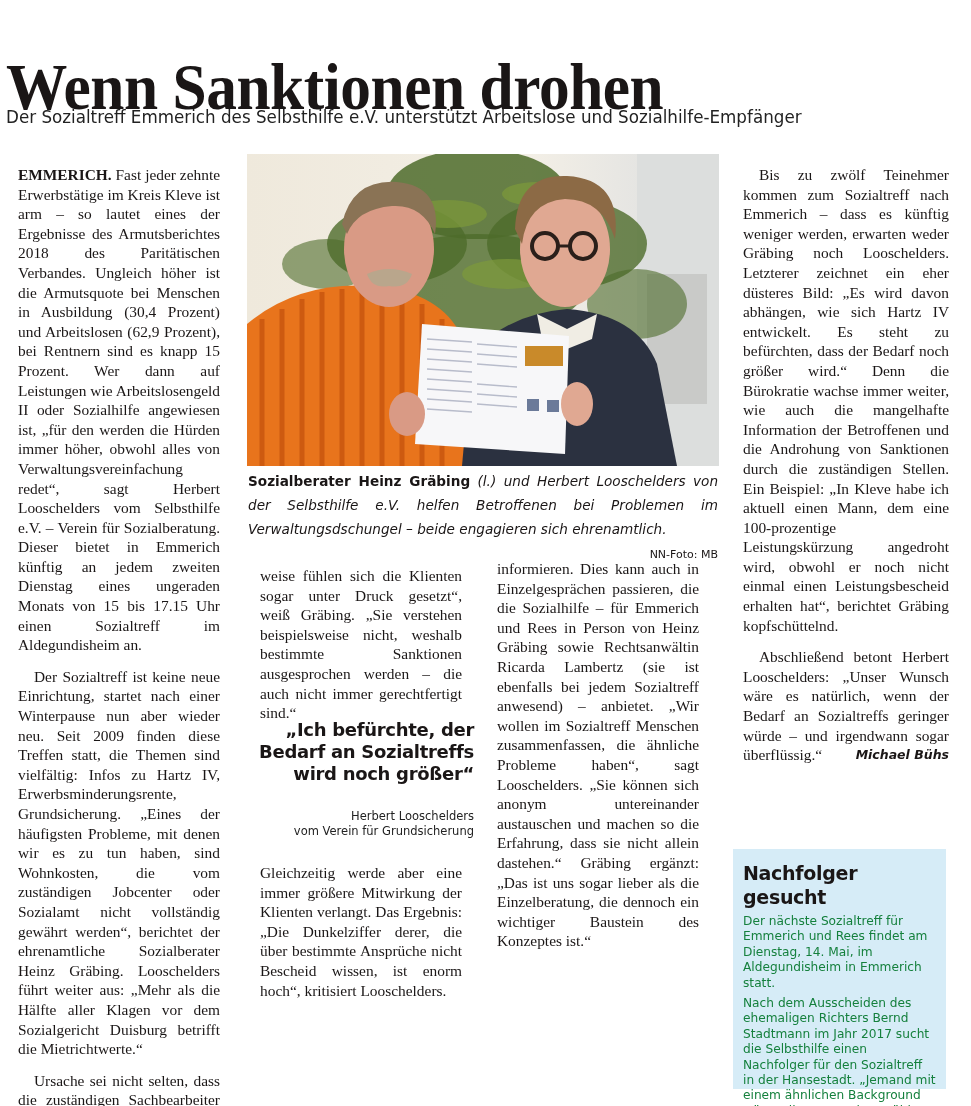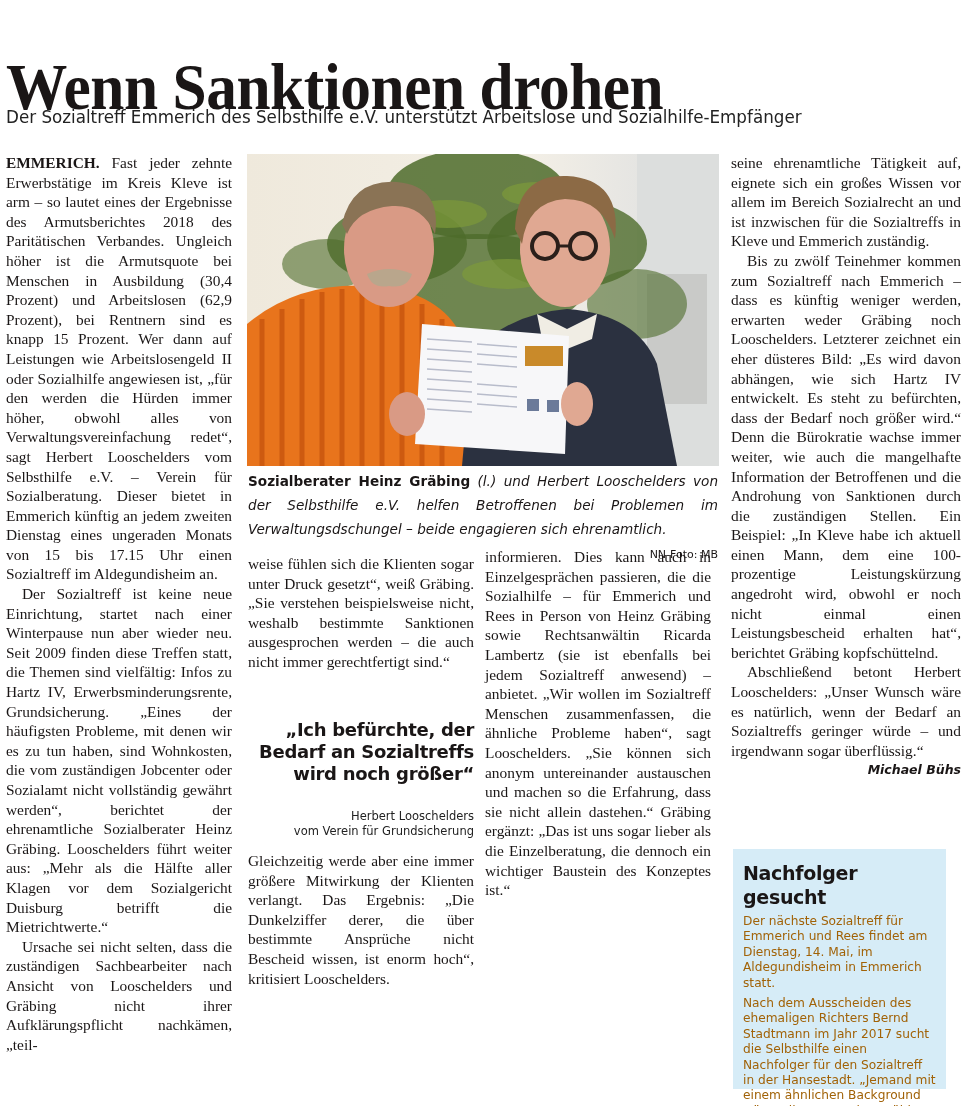--- a/index.html
+++ b/index.html
@@ -13,21 +13,21 @@
   .subhead {
     position: absolute; left: 6px; top: 104px; width: 960px;
     font-family: "DejaVu Sans", "Liberation Sans", sans-serif;
     font-size: 18px; line-height: 26px; color: #222;
     transform: scaleX(0.93); transform-origin: left top; white-space: nowrap;
   }
   .col {
     position: absolute; font-family: "Liberation Serif", "DejaVu Serif", serif;
     font-size: 15.4px; line-height: 19.6px; text-align: justify; hyphens: manual;
   }
-  .col p { margin: 0; }
+  .col p { margin: 12px; }
   .col p.indent { text-indent: 16px; }
   .dateline { font-weight: bold; }
   #col1 { left: 6px; top: 153px; width: 226px; }
   #col2 { left: 248px; top: 554px; width: 226px; }
   #col2b { left: 248px; top: 851px; width: 226px; }
   #col3 { left: 485px; top: 547px; width: 226px; }
   #col4 { left: 731px; top: 153px; width: 230px; }
   .photo {
     position: absolute; left: 247px; top: 154px; width: 472px; height: 312px; overflow: hidden;
     background: linear-gradient(90deg, #efe9dc 0%, #f3efe6 60%, #e4e4e2 85%, #d8d9d8 100%);
@@ -48,21 +48,21 @@
   .pullquote .src { font-size: 11.5px; line-height: 15px; margin-top: 24px; color: #222; }
   .byline {
     font-family: "DejaVu Sans", "Liberation Sans", sans-serif; font-style: italic; font-size: 12.5px; float: right; font-weight: bold;
   }
   .infobox {
     position: absolute; left: 733px; top: 849px; width: 213px; height: 240px;
     background: #d6ecf7; padding: 12px 10px 0 10px; box-sizing: border-box;
     font-family: "DejaVu Sans", "Liberation Sans", sans-serif;
   }
   .infobox h3 { margin: 0 0 5px 0; font-size: 19px; line-height: 24px; font-weight: bold; letter-spacing: -0.3px; }
-  .infobox p { margin: 0 0 5px 0; font-size: 12.2px; line-height: 15.4px; color: #a16207; }
+  .infobox p { margin: 0 0 5px 0; font-size: 12.2px; line-height: 15.4px; color: #15803d; }
 </style>
 </head>
 <body>
 
 <h1 class="headline">Wenn Sanktionen drohen</h1>
 <div class="subhead">Der Sozialtreff Emmerich des Selbsthilfe e.V. unterstützt Arbeitslose und Sozialhilfe-Empfänger</div>
 
 <div class="col" id="col1">
   <p><span class="dateline">EMMERICH.</span> <span>Fast jeder zehnte Erwerbstätige im Kreis Kleve ist arm – so lautet eines der Ergebnisse des Armutsberichtes 2018 des Paritätischen Verbandes. Ungleich höher ist die Armutsquote bei Menschen in Ausbildung (30,4 Prozent) und Arbeitslosen (62,9 Prozent), bei Rentnern sind es knapp 15 Prozent. Wer dann auf Leistungen wie Arbeitslosengeld II oder Sozialhilfe angewiesen ist, „für den werden die Hürden immer höher, obwohl alles von Verwaltungsvereinfachung redet“, sagt Herbert Looschelders vom Selbsthilfe e.V. – Verein für Sozialberatung. Dieser bietet in Emmerich künftig an jedem zweiten Dienstag eines ungeraden Monats von 15 bis 17.15 Uhr einen Sozialtreff im Aldegundisheim an.</span></p>
   <p class="indent">Der Sozialtreff ist keine neue Einrichtung, startet nach einer Winterpause nun aber wieder neu. Seit 2009 finden diese Treffen statt, die Themen sind vielfältig: Infos zu Hartz IV, Erwerbsminderungsrente, Grundsicherung. „Eines der häufigsten Probleme, mit denen wir es zu tun haben, sind Wohnkosten, die vom zuständigen Jobcenter oder Sozialamt nicht vollständig gewährt werden“, berichtet der ehrenamtliche Sozialberater Heinz Gräbing. Looschelders führt weiter aus: „Mehr als die Hälfte aller Klagen vor dem Sozialgericht Duisburg betrifft die Mietrichtwerte.“</p>
@@ -161,21 +161,20 @@
 
 <div class="col" id="col2b">
   <p>Gleichzeitig werde aber eine immer größere Mitwirkung der Klienten verlangt. Das Ergebnis: „Die Dunkelziffer derer, die über bestimmte Ansprüche nicht Bescheid wissen, ist enorm hoch“, kritisiert Looschelders.</p>
 </div>
 
 <div class="col" id="col3">
   <p>informieren. Dies kann auch in Einzelgesprächen passieren, die die Sozialhilfe – für Emmerich und Rees in Person von Heinz Gräbing sowie Rechtsanwältin Ricarda Lambertz (sie ist ebenfalls bei jedem Sozialtreff anwesend) – anbietet. „Wir wollen im Sozialtreff Menschen zusammenfassen, die ähnliche Probleme haben“, sagt Looschelders. „Sie können sich anonym untereinander austauschen und machen so die Erfahrung, dass sie nicht allein dastehen.“ Gräbing ergänzt: „Das ist uns sogar lieber als die Einzelberatung, die dennoch ein wichtiger Baustein des Konzeptes ist.“</p>
 </div>
 
 <div class="col" id="col4">
-  <p>seine ehrenamtliche Tätigkeit auf, eignete sich ein großes Wissen vor allem im Bereich Sozialrecht an und ist inzwischen für die Sozialtreffs in Kleve und Emmerich zuständig.</p>
   <p class="indent">Bis zu zwölf Teinehmer kommen zum Sozialtreff nach Emmerich – dass es künftig weniger werden, erwarten weder Gräbing noch Looschelders. Letzterer zeichnet ein eher düsteres Bild: „Es wird davon abhängen, wie sich Hartz IV entwickelt. Es steht zu befürchten, dass der Bedarf noch größer wird.“ Denn die Bürokratie wachse immer weiter, wie auch die mangelhafte Information der Betroffenen und die Androhung von Sanktionen durch die zuständigen Stellen. Ein Beispiel: „In Kleve habe ich aktuell einen Mann, dem eine 100-prozentige Leistungskürzung angedroht wird, obwohl er noch nicht einmal einen Leistungsbescheid erhalten hat“, berichtet Gräbing kopfschüttelnd.</p>
   <p class="indent"><span>Abschließend betont Herbert Looschelders: „Unser Wunsch wäre es natürlich, wenn der Bedarf an Sozialtreffs geringer würde – und irgendwann sogar überflüssig.“</span> <span class="byline">Michael Bühs</span></p>
 </div>
 
 <div class="infobox">
   <h3>Nachfolger gesucht</h3>
   <p>Der nächste Sozialtreff für Emmerich und Rees findet am Dienstag, 14. Mai, im Aldegundisheim in Emmerich statt.</p>
   <p>Nach dem Ausscheiden des ehemaligen Richters Bernd Stadtmann im Jahr 2017 sucht die Selbsthilfe einen Nachfolger für den Sozialtreff in der Hansestadt. „Jemand mit einem ähnlichen Background wäre toll“, sagt Heinz Gräbing.</p>
 </div>
 

